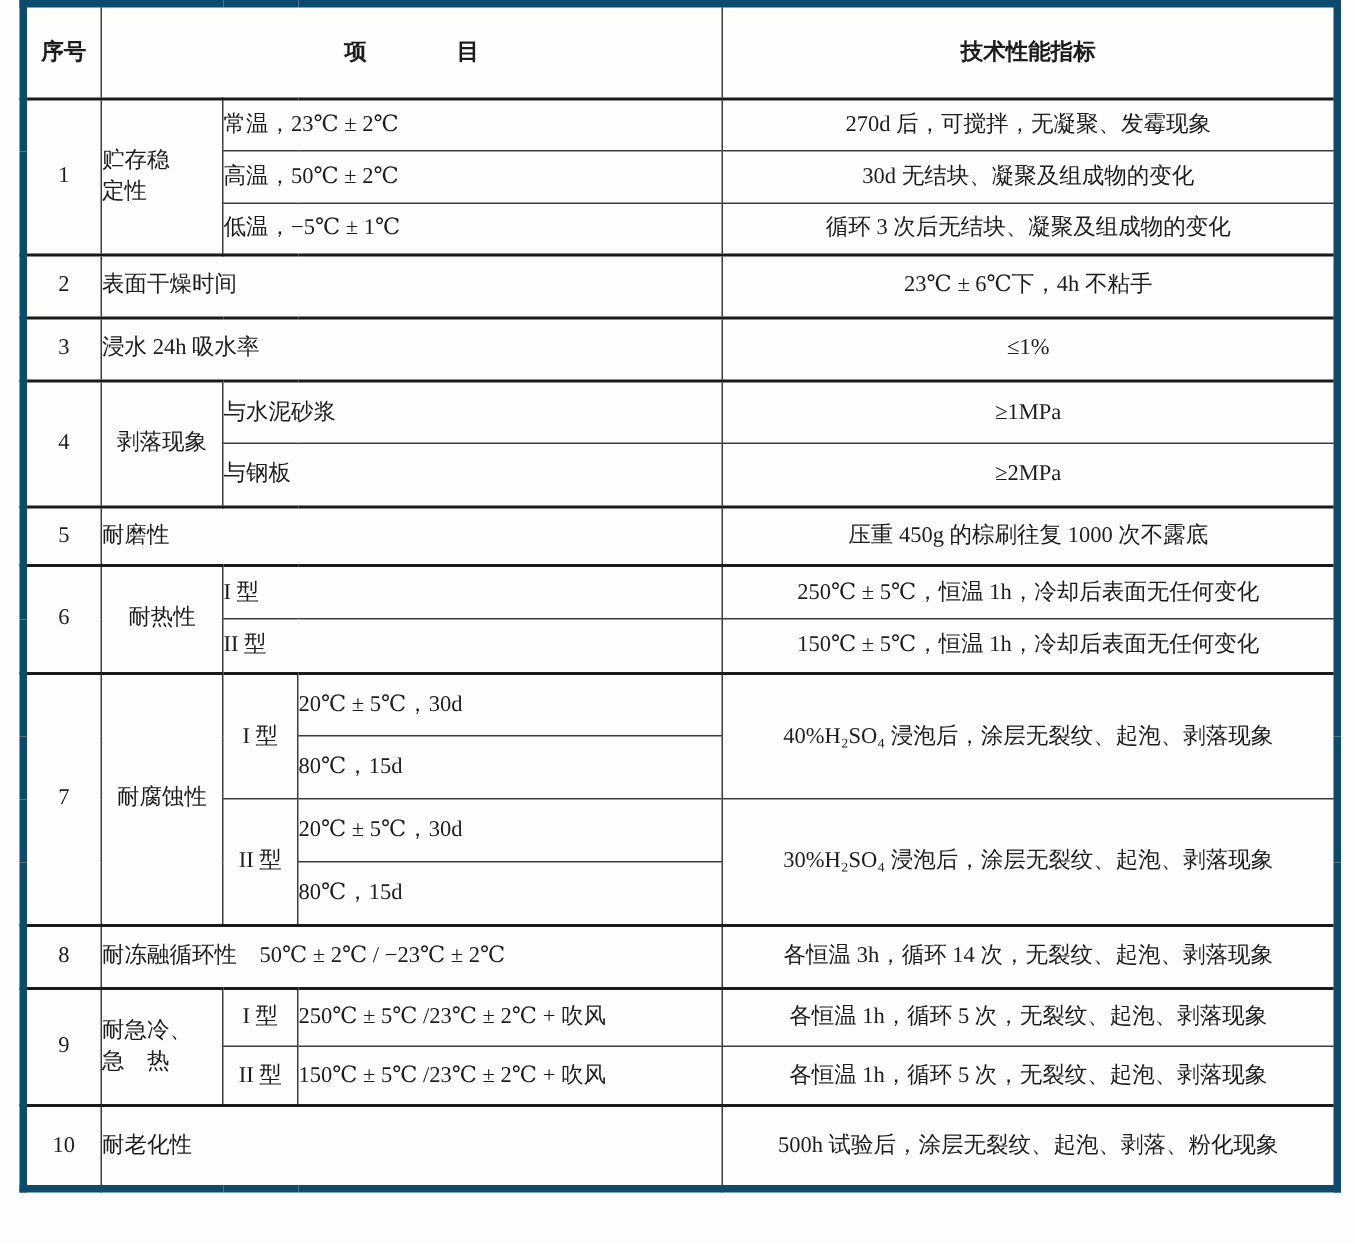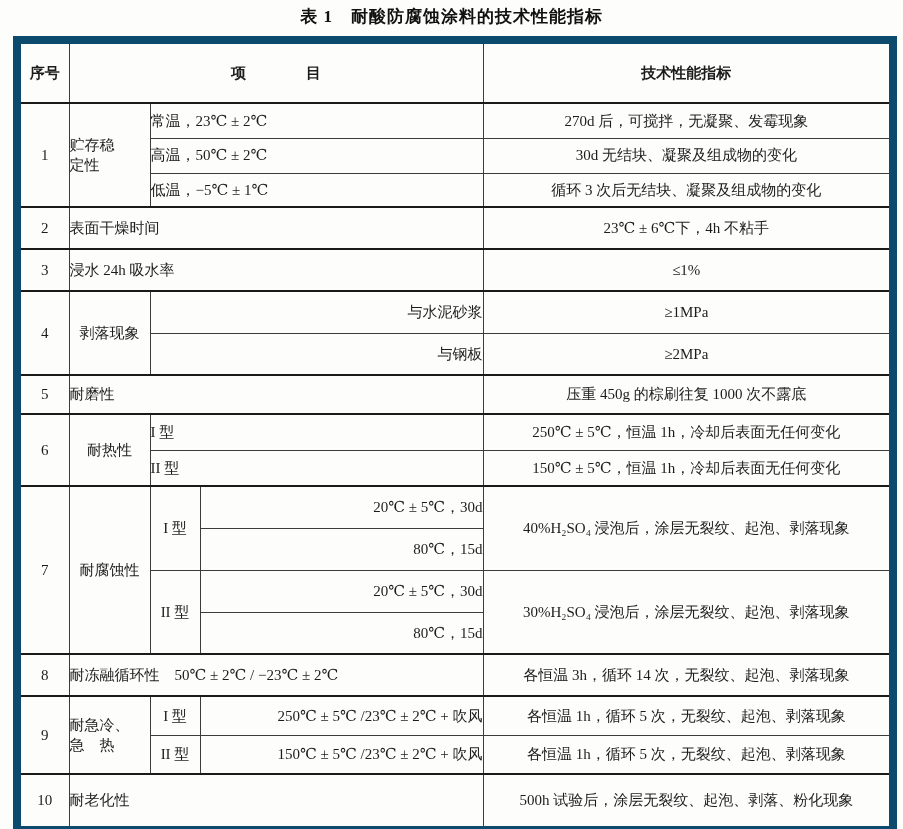--- a/index.html
+++ b/index.html
@@ -24,21 +24,21 @@
     font-size: 17px;
     font-weight: bold;
     letter-spacing: 1px;
     color: #111;
   }
   table.spec {
     border-collapse: collapse;
     table-layout: fixed;
     margin-left: 13px;
     width: 876px;
-    border: 8px solid #0c4a6e;
+    border: 5px solid #0c4a6e;
     padding-left: 36px;
   }
   table.spec td, table.spec th {
     border: 1px solid #3c3c3c;
     font-size: 15px;
     font-weight: normal;
     vertical-align: middle;
     padding: 0;
     overflow: hidden;
     line-height: 1.35;
@@ -48,30 +48,29 @@
   }
   tr.hdr > th {
     border-bottom: 2px solid #1a1a1a;
     font-weight: bold;
     text-align: center;
     font-size: 15px;
   }
   .c  { text-align: center; }
   .pl { text-align: left; padding-left: 11px; }
   .cond  { text-align: left; padding-left: 15px; }
-  .cond4 { text-align: right; padding-left: 22px; }
+  .cond4 { text-align: left; padding-left: 22px; }
   .res   { text-align: center; padding-left: 21px; }
   .wrap2 { white-space: pre-line; }
 </style>
 </head>
 <body>
 
 <div class="page">
 
-  <div class="doc-title">表 1　耐酸防腐蚀涂料的技术性能指标</div>
 
   <table class="spec">
     <colgroup>
       <col style="width:52px">
       <col style="width:81px">
       <col style="width:50px">
       <col style="width:283px">
       <col style="width:410px">
     </colgroup>
 

